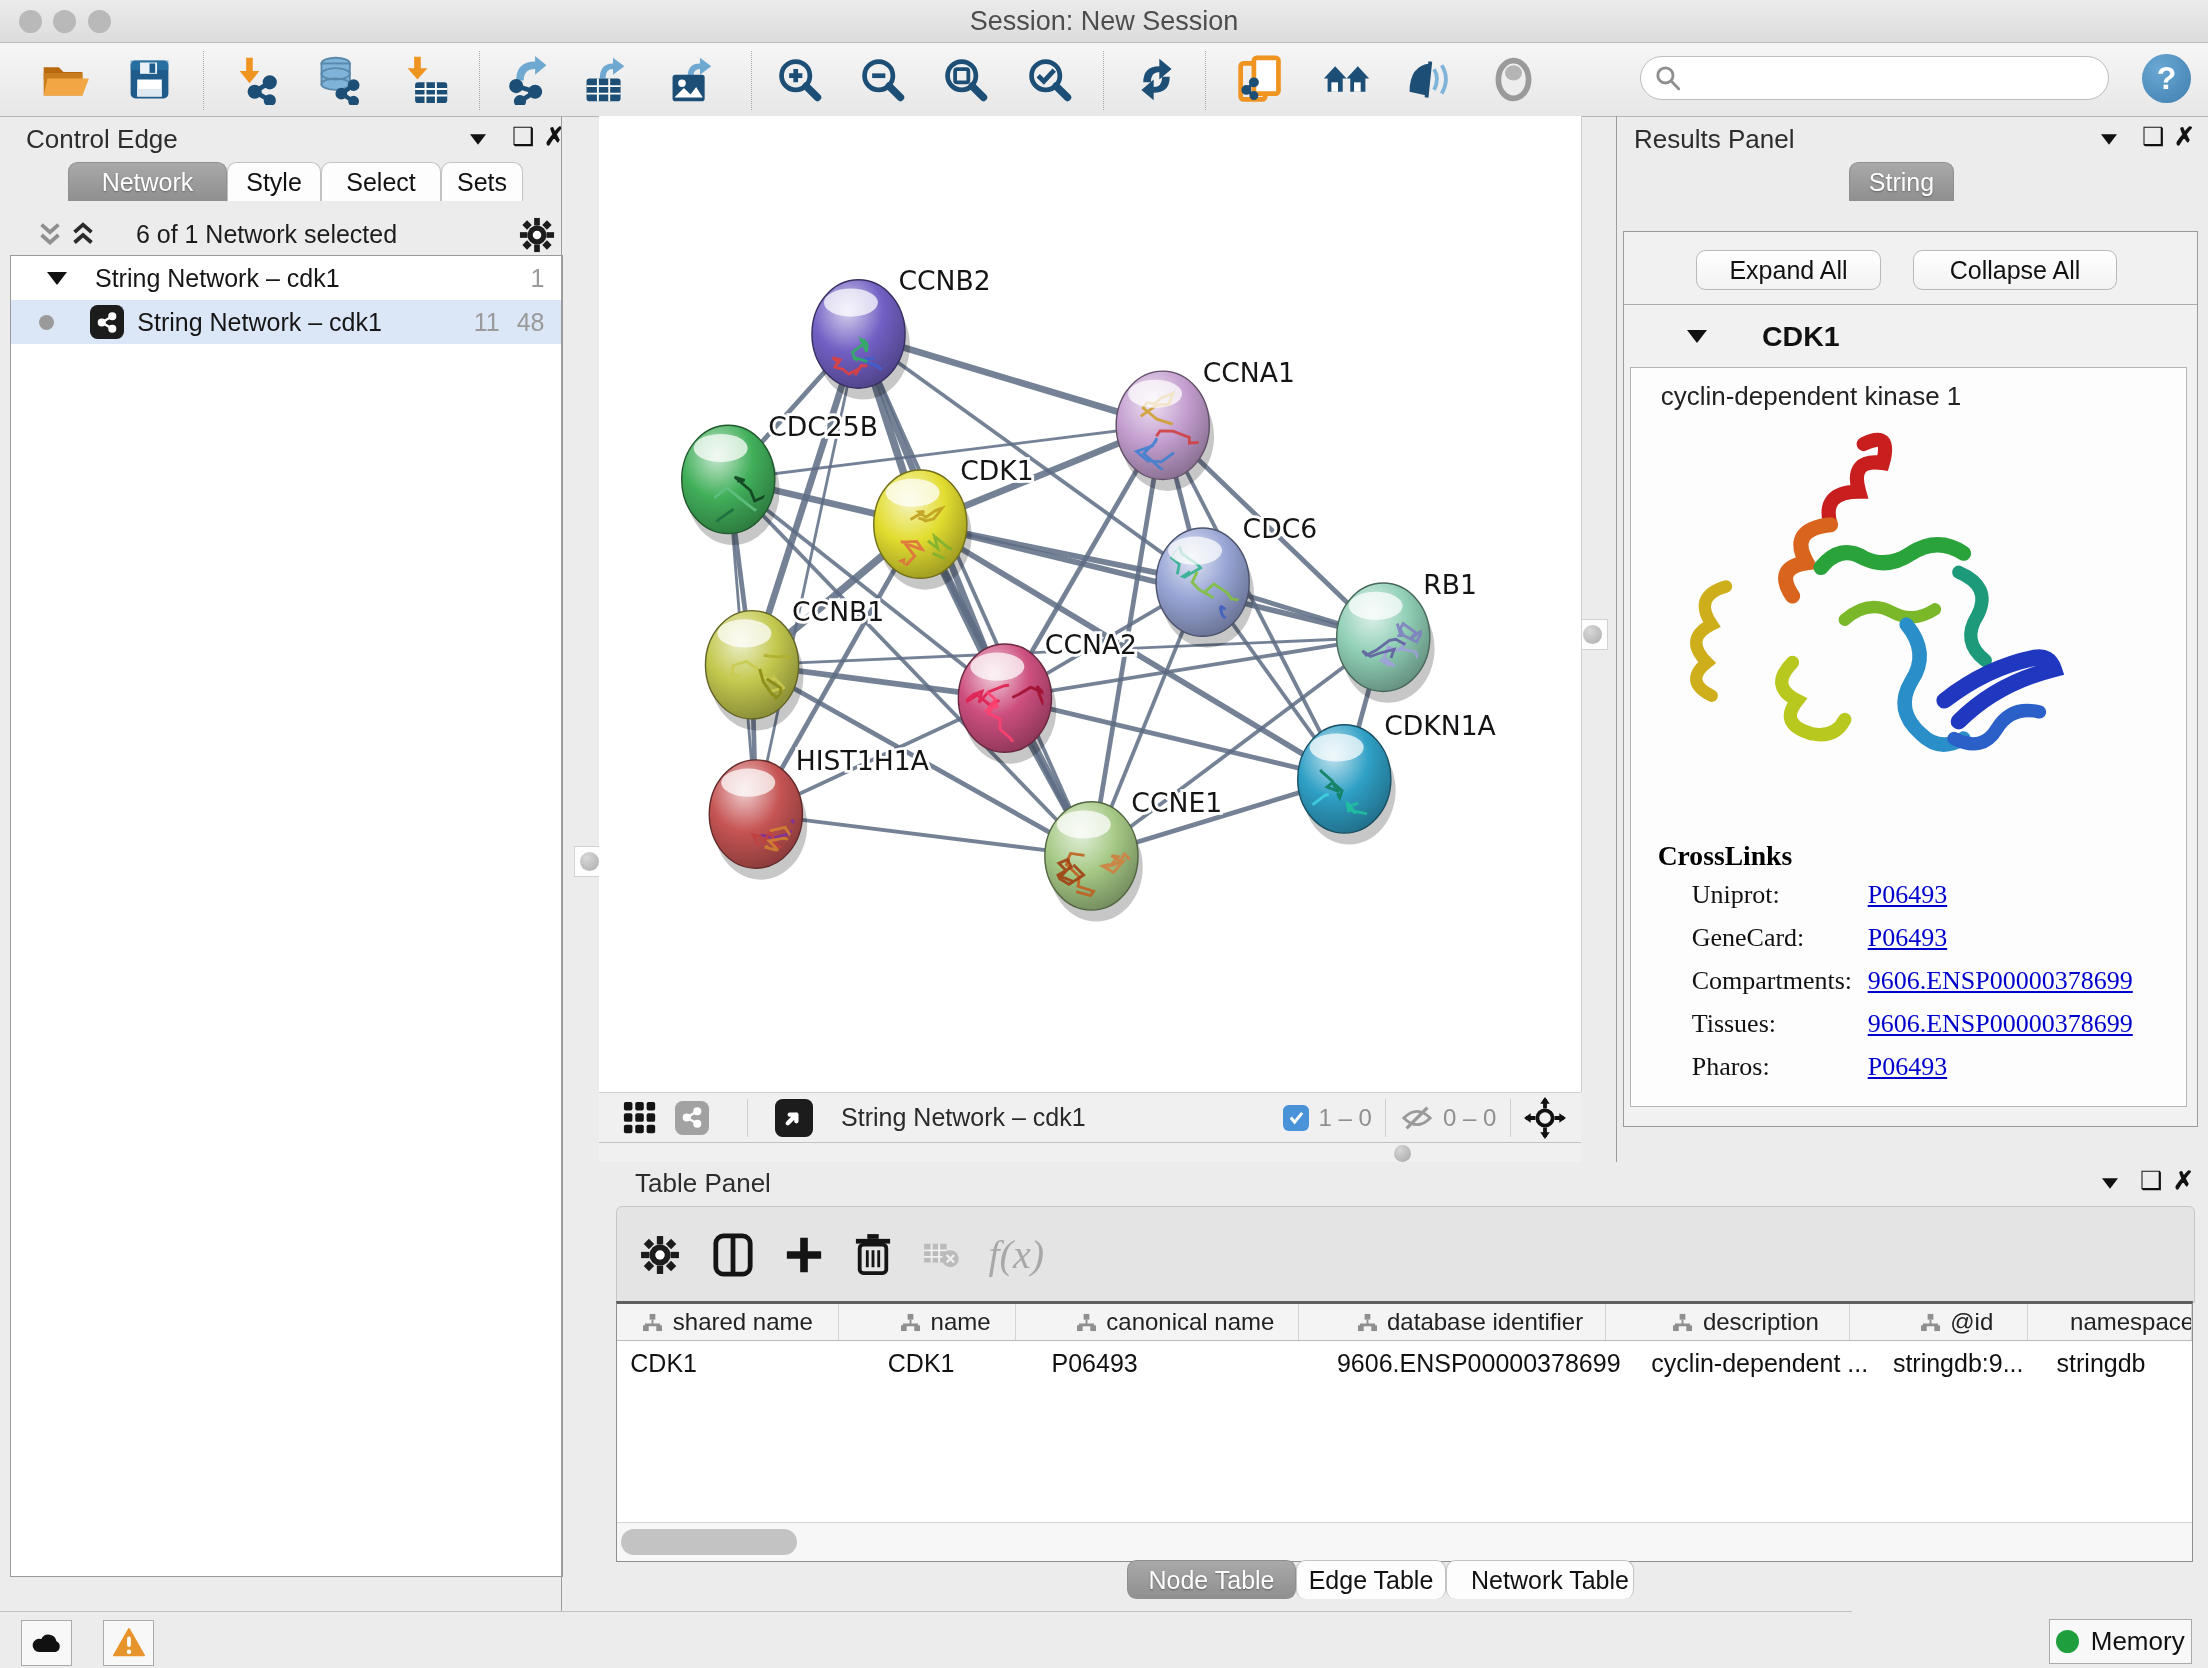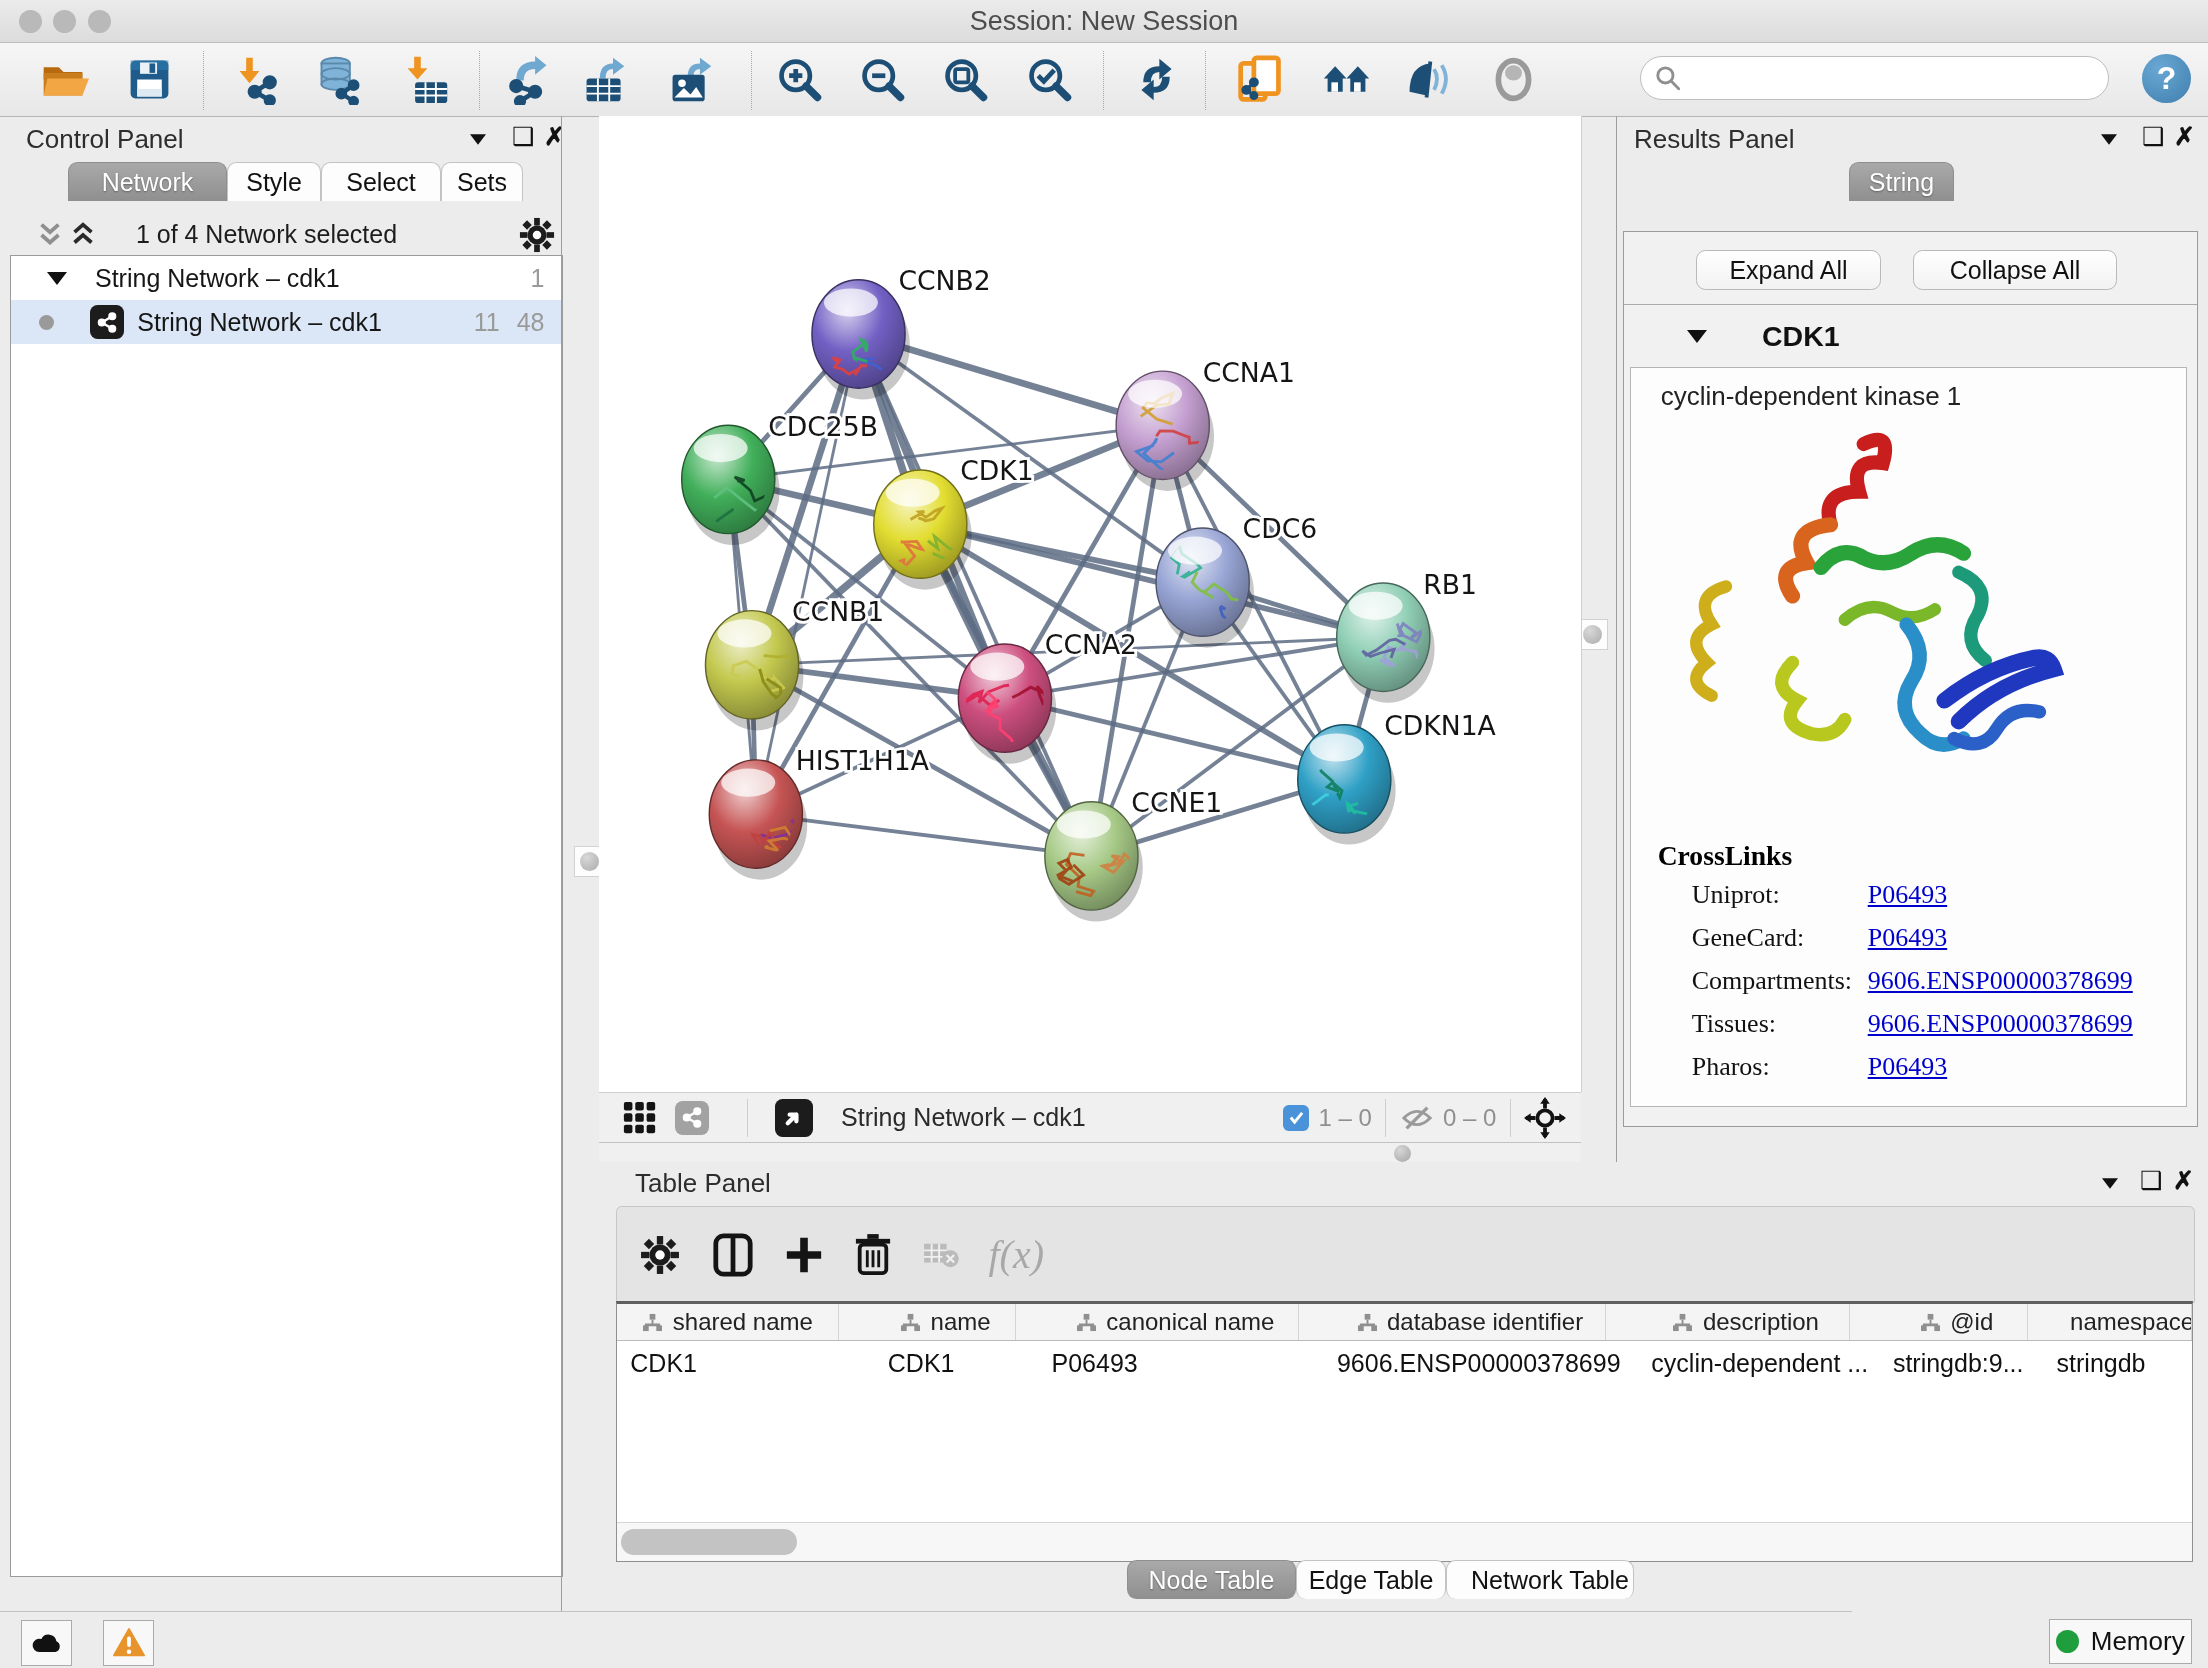--- a/index.html
+++ b/index.html
@@ -208,21 +208,21 @@
   <div class="abs searchbox" style="left:1640px">
     <svg width="28.5" height="28.5" viewBox="0 0 30 30">
         <circle cx="12" cy="12" r="8" stroke="#8f8f8f" stroke-width="3" fill="none"></circle>
         <path d="M18 18 L26 26" stroke="#8f8f8f" stroke-width="3" stroke-linecap="round"></path>
       </svg>
     <input type="text" placeholder="" style="">
   </div>
   <div class="abs" style="left:2142px;top:11.4px;width:49px;height:49px;border-radius:50%;background:radial-gradient(circle at 35% 30%,#6aa7d4,#3f7fae);display:flex;align-items:center;justify-content:center;color:#fff;font-size:32px;font-weight:bold;">?</div>
 </div>
 
-<div class="abs panel-title" style="left:26px;top:124px">Control Panel</div>
+<div class="abs panel-title" style="left:26px;top:124px">Control Edge</div>
 <span class="abs tri" style="left:468px;top:133px;transform:scale(.8)"></span>
 <span class="abs win-ctl" style="left:512px;top:122px">❑</span>
 <span class="abs win-ctl" style="left:544px;top:122px;font-weight:bold">✗</span>
 <div class="abs" id="cp-tabs" style="left:68px;top:162px;display:flex">
     <div class="tab sel" style="width: 159px;">Network</div>
     <div class="tab" style="width: 94px;">Style</div>
     <div class="tab" style="width: 120px;">Select</div>
     <div class="tab" style="width: 82px;">Sets</div>
   </div>
 <svg class="abs" style="left:34px;top:219px" width="32" height="32" viewBox="0 0 34 34">
@@ -230,21 +230,21 @@
       <path d="M8 6 l9 8 9 -8"></path>
       <path d="M8 17 l9 8 9 -8"></path>
     </g>
   </svg>
 <svg class="abs" style="left:67px;top:219px" width="32" height="32" viewBox="0 0 34 34">
     <g stroke="#2a2a2a" stroke-width="4" fill="none">
       <path d="M8 14 l9 -8 9 8"></path>
       <path d="M8 25 l9 -8 9 8"></path>
     </g>
   </svg>
-<div class="abs" style="left:9.5px;top:220px;width:514px;text-align:center;font-size:25px;color:#1c1c1c">1 of 4 Network selected</div>
+<div class="abs" style="left:9.5px;top:220px;width:514px;text-align:center;font-size:25px;color:#1c1c1c">6 of 1 Network selected</div>
 <svg class="abs" style="left:519px;top:217px" width="36" height="36" viewBox="0 0 38 38">
     <g fill="#1c1c1c">
       <circle cx="19" cy="19" r="10"></circle>
       <g id="teeth">
         <rect x="16" y="1" width="6" height="8"></rect>
         <rect x="16" y="29" width="6" height="8"></rect>
         <rect x="1" y="16" width="8" height="6"></rect>
         <rect x="29" y="16" width="8" height="6"></rect>
         <rect x="5" y="5" width="7" height="7" transform="rotate(45 8.5 8.5)"></rect>
         <rect x="26" y="5" width="7" height="7" transform="rotate(45 29.5 8.5)"></rect>

